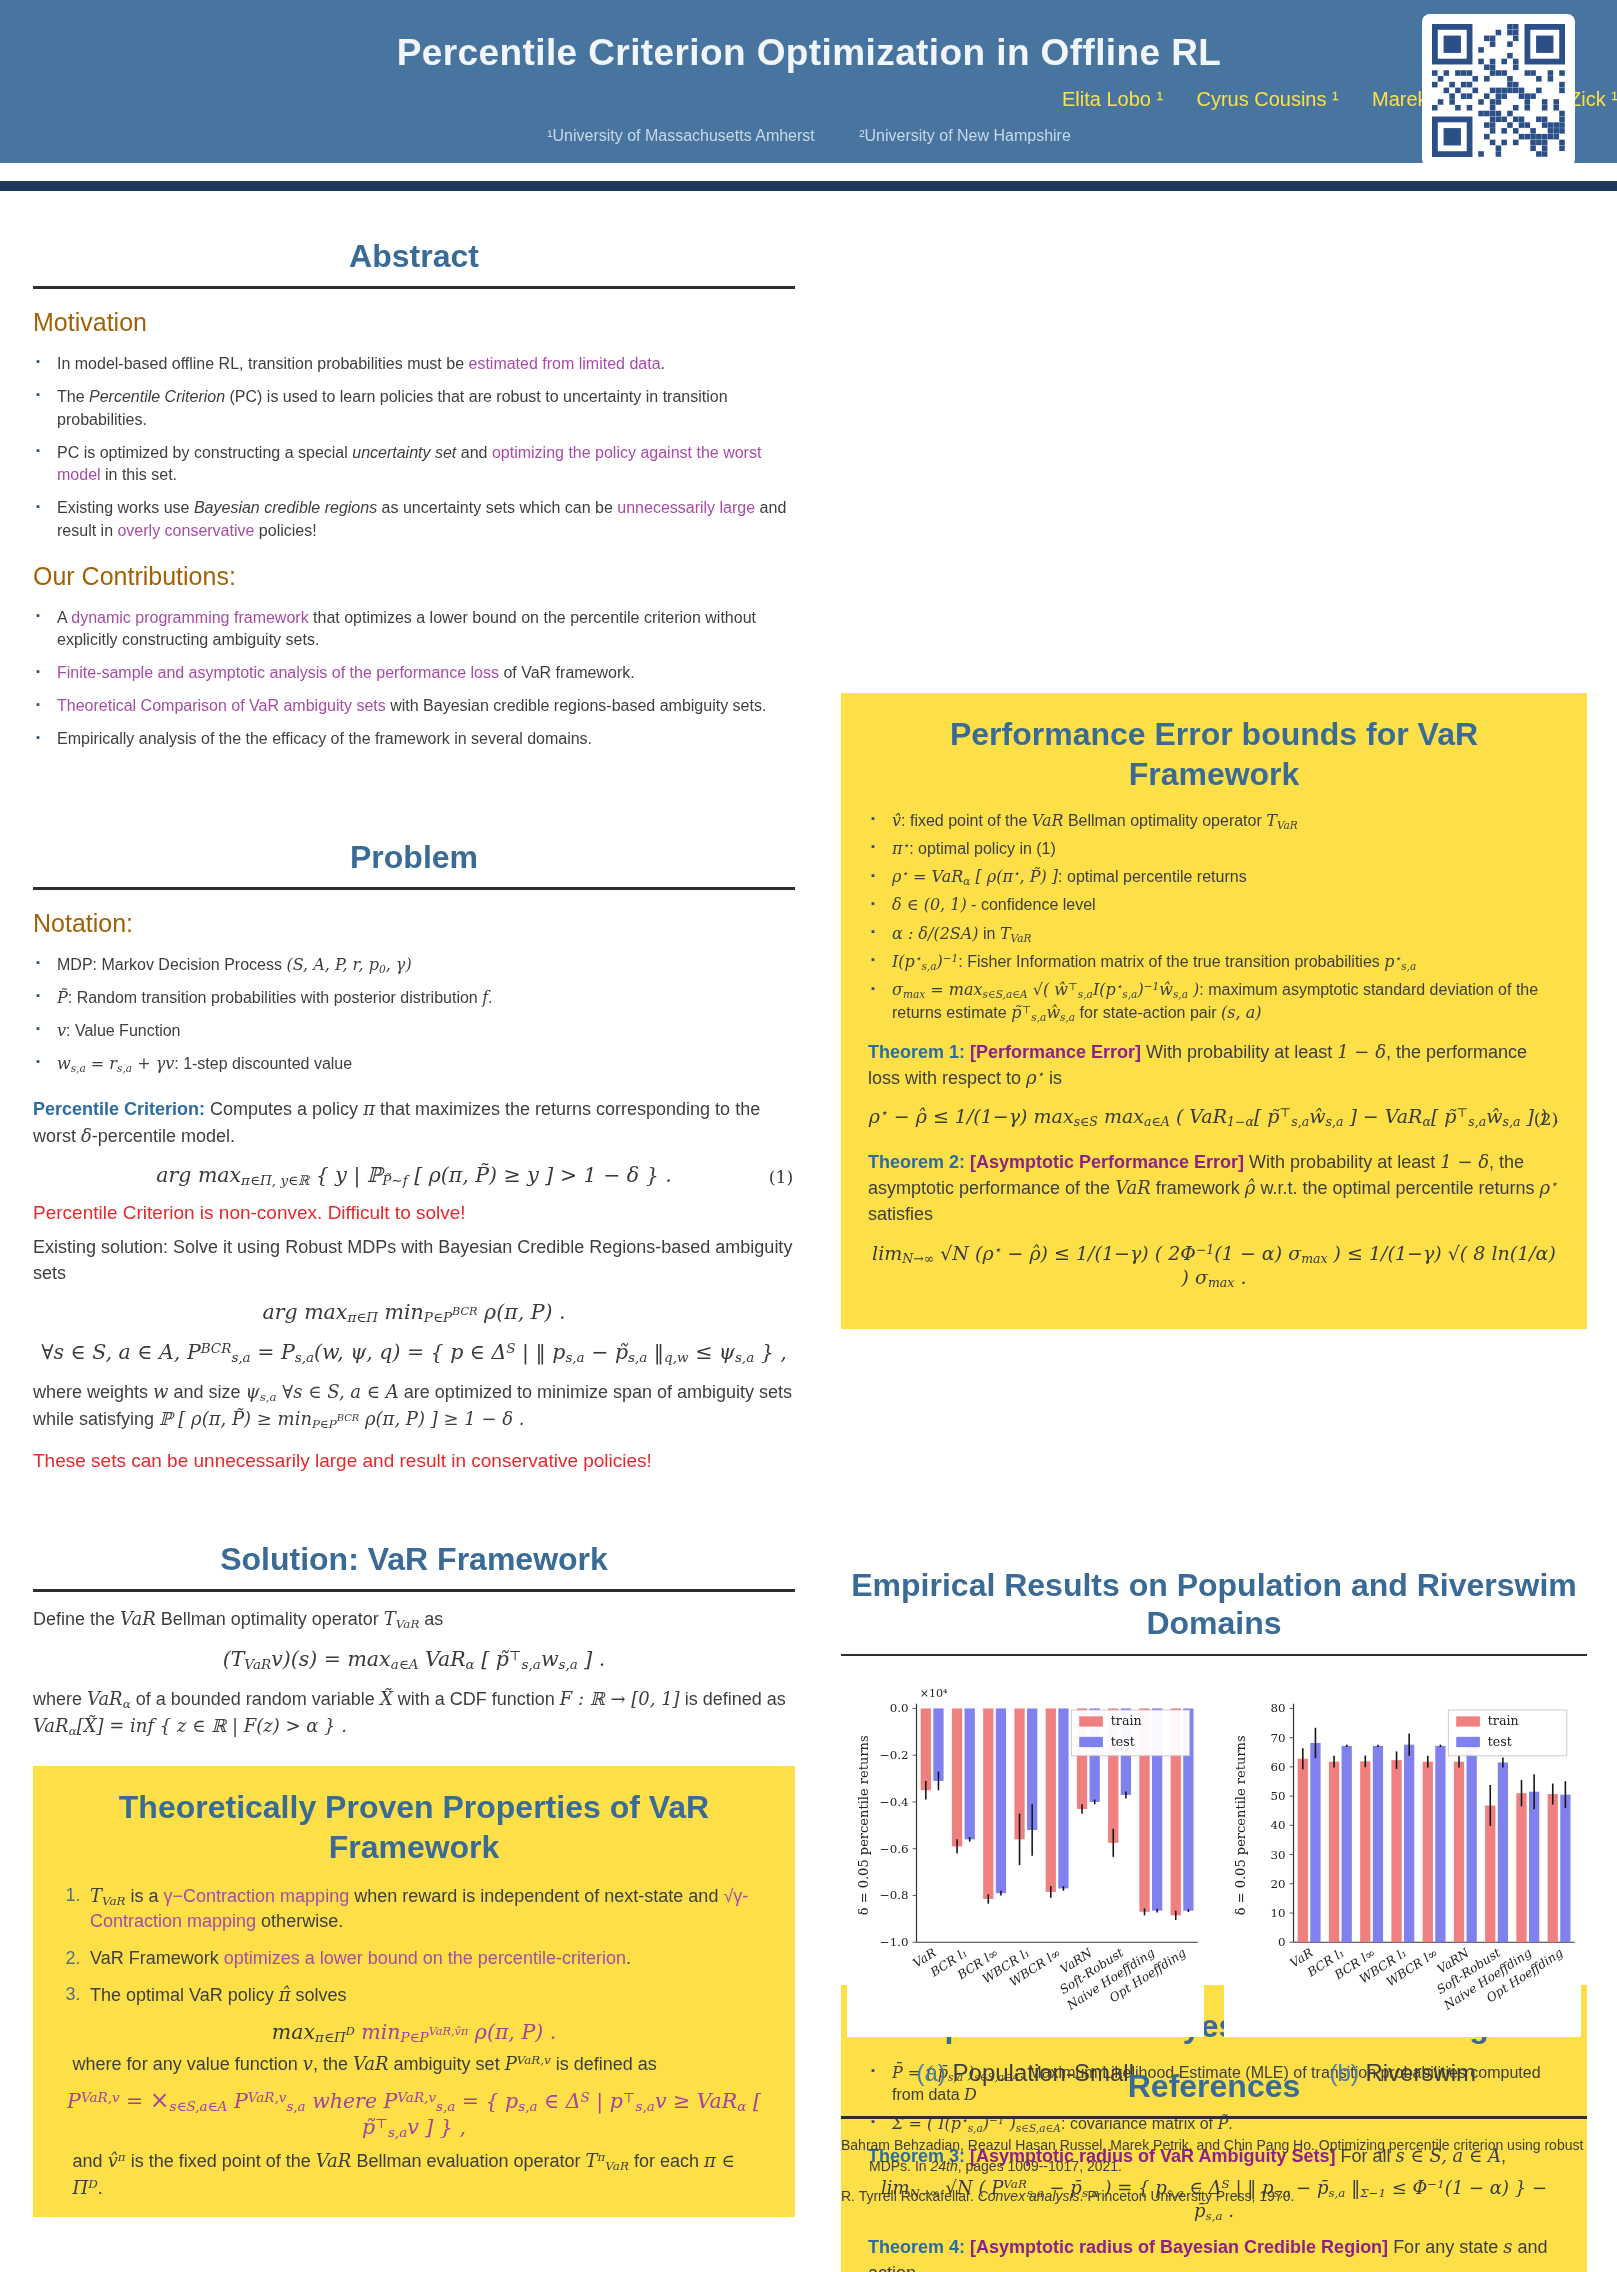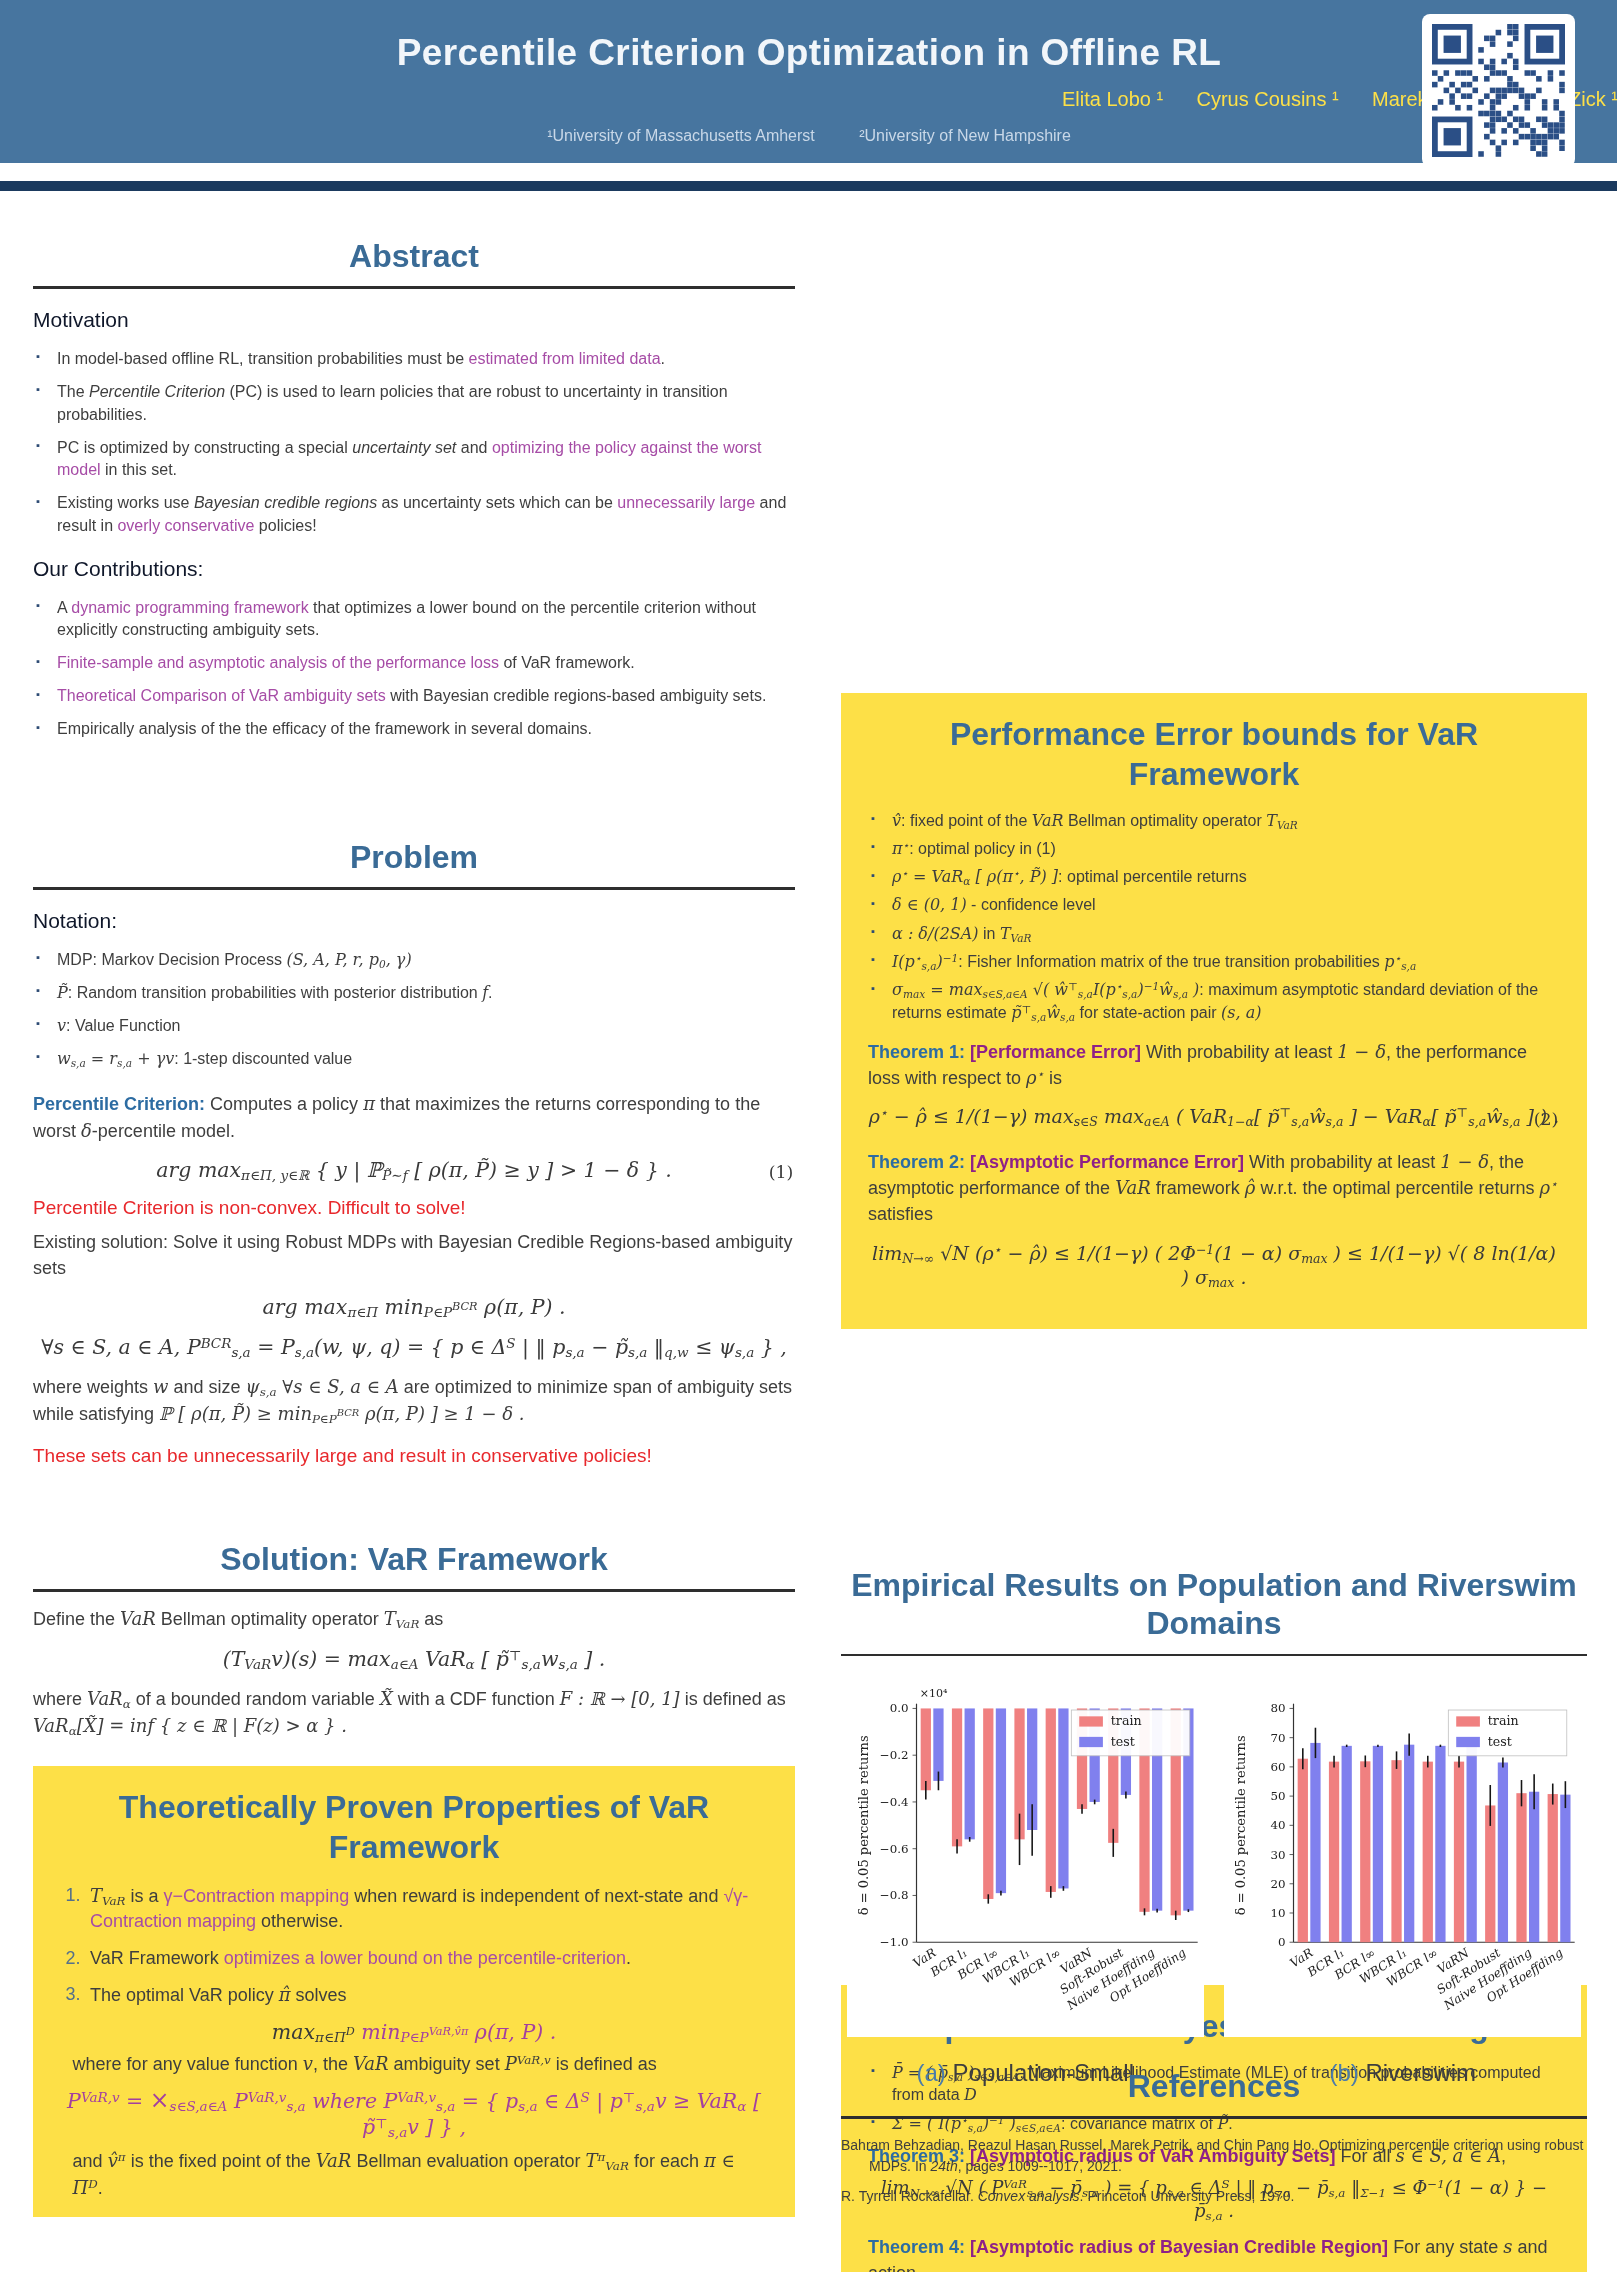--- a/index.html
+++ b/index.html
@@ -14,21 +14,21 @@
   .h-affil{margin-top:16px;text-align:center;font-size:16px;color:#C9D8E8;white-space:pre-wrap;}
   .qr{position:absolute;top:14px;right:43px;width:153px;height:153px;background:#fff;border-radius:8px;
       display:flex;align-items:center;justify-content:center;}
 
   
   .colL{position:absolute;left:33px;width:762px;}
   .colR{position:absolute;left:841px;width:746px;}
 
   .sec-title{font-size:32px;font-weight:700;color:#3A6B96;text-align:center;line-height:1.2;}
   .rule{height:2.4px;background:#2E2E2E;margin-top:11px;margin-bottom:4.7px;}
-  .subhead{font-size:21px;color:#0f172a;margin:19px 0 16px 0;}
+  .subhead{font-size:25px;color:#a16207;margin:19px 0 16px 0;}
 
   .bullet{position:relative;padding-left:24px;font-size:16px;line-height:1.42;margin-bottom:10.3px;}
   .bullet::before{content:"▪";position:absolute;left:3.2px;top:1.6px;font-size:11px;color:#2C4A73;}
   .bullet.tight{margin-bottom:5.5px;}
 
   .para{font-size:18px;line-height:1.42;margin:11px 0;}
   .eq{font-size:20.5px;text-align:center;margin:14px 0;position:relative;color:#3A3A3A;}
   .eqnum{position:absolute;right:1.6px;top:4px;font-family:"DejaVu Serif",serif;font-size:17.4px;color:#3A3A3A;}
   .warn{color:#E8282C;font-size:19px;margin:11px 0;}
   .thm{font-size:18px;line-height:1.45;margin:14px 0 8px 0;}

